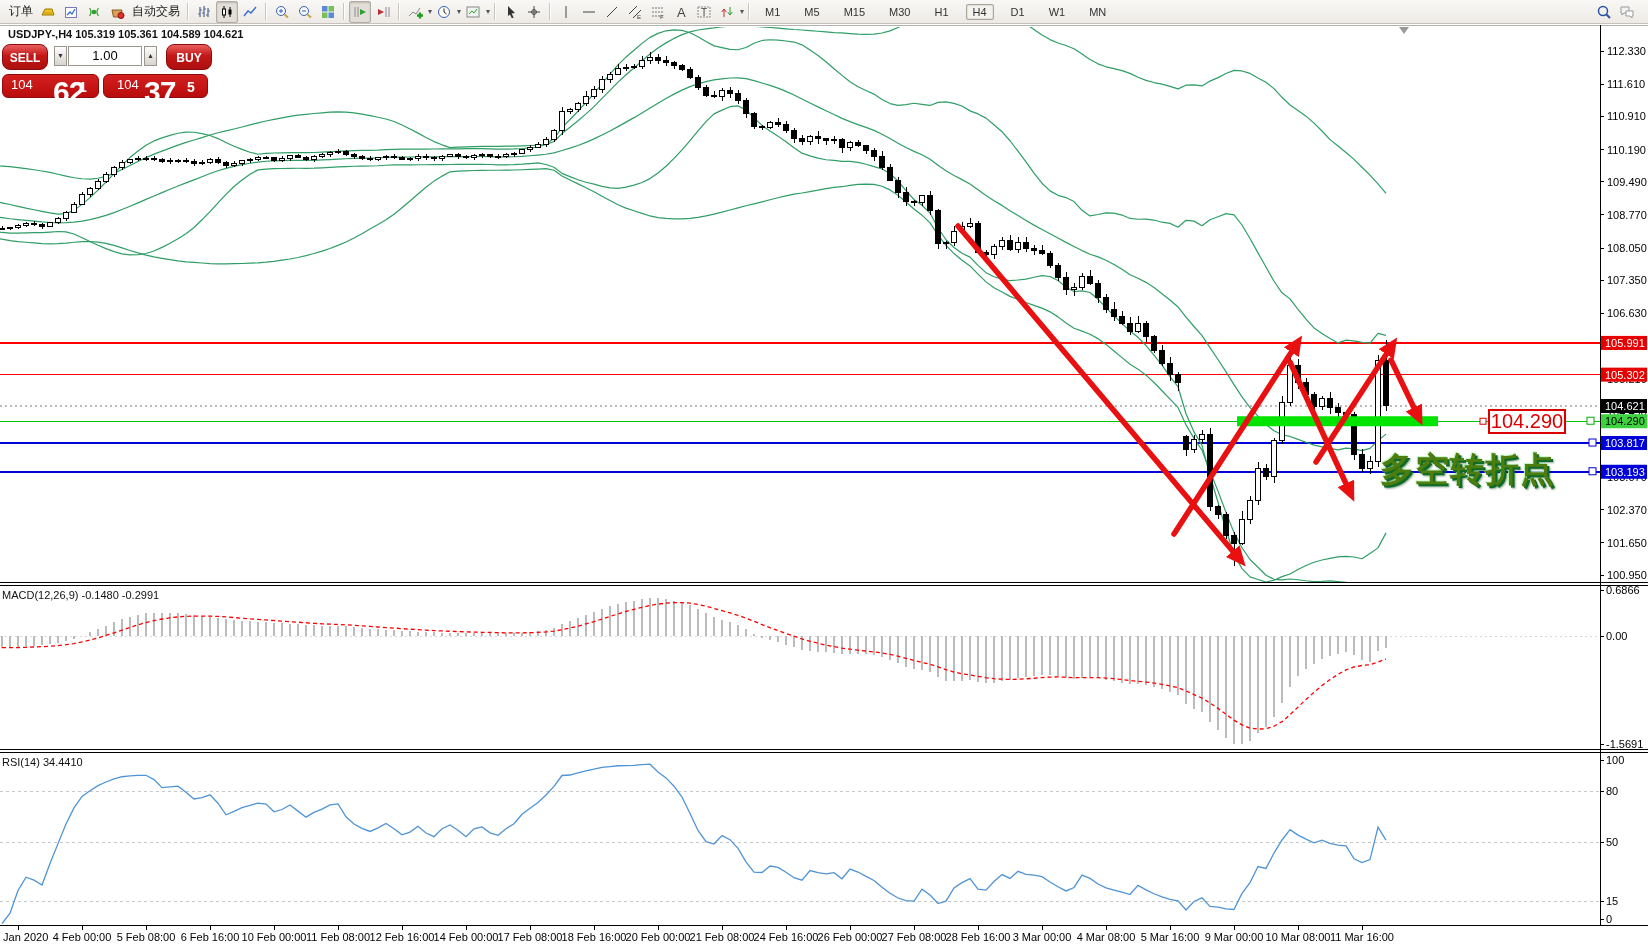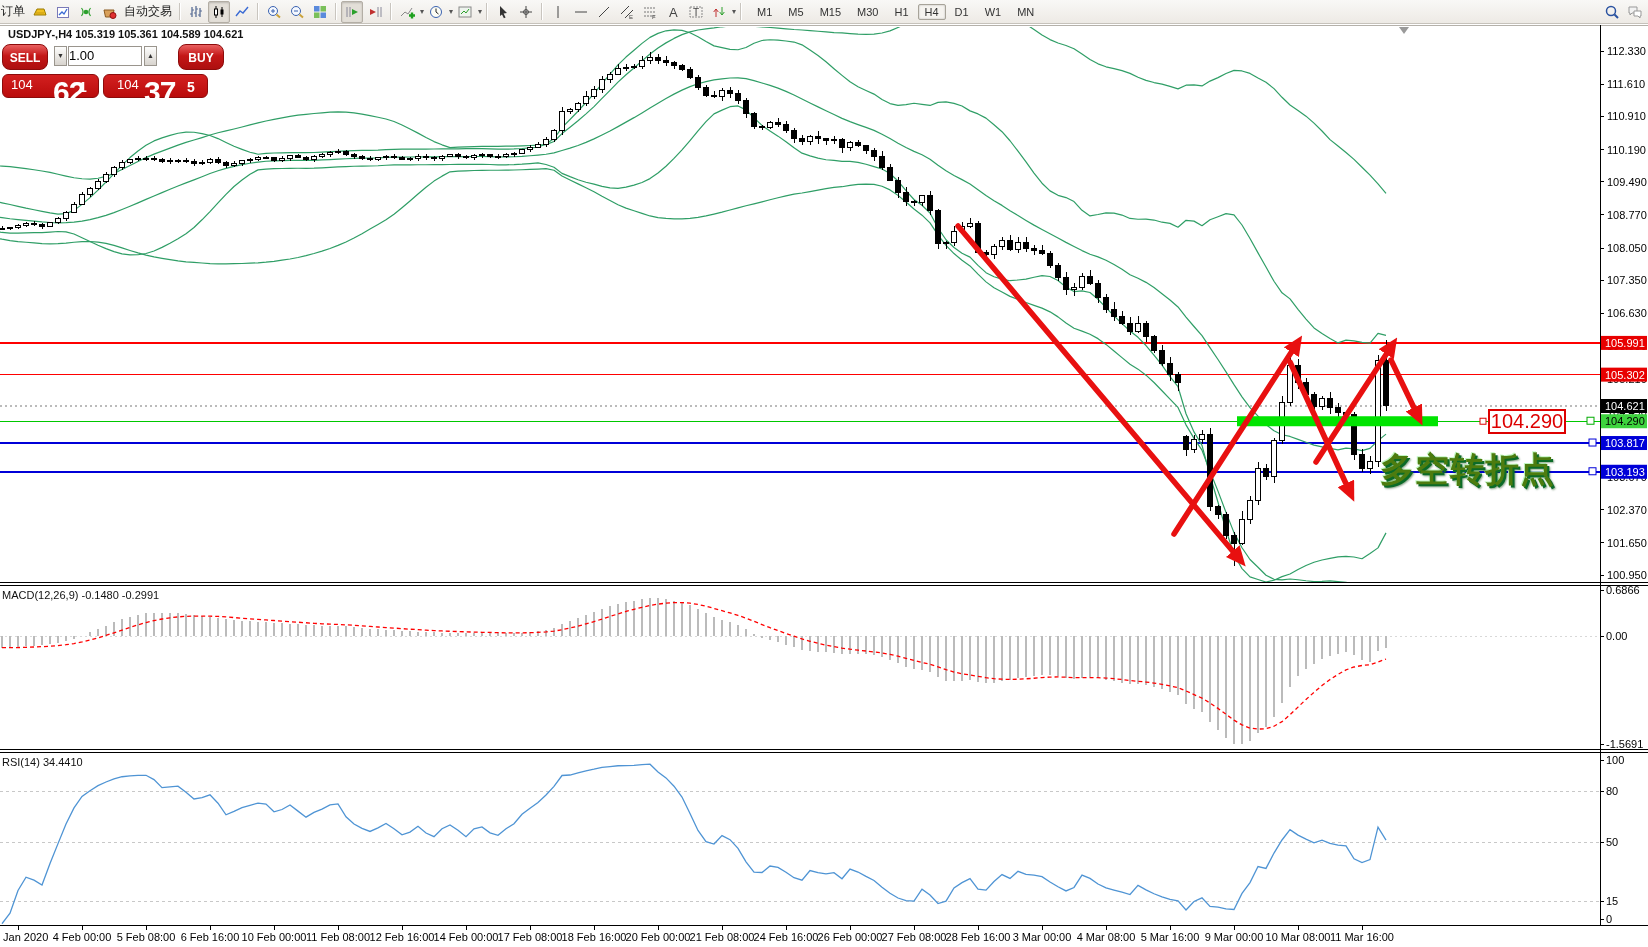--- a/index.html
+++ b/index.html
@@ -2,50 +2,50 @@
 <html><head>
 <meta charset="utf-8">
 <style>
   html,body{margin:0;padding:0}
   body{width:1648px;height:947px;overflow:hidden;position:relative;background:#fff;
        font-family:"Liberation Sans","DejaVu Sans",sans-serif;}
   #cv{position:absolute;left:0;top:0;z-index:1}
   
   #toolbar{position:absolute;left:0;top:0;width:1648px;height:24px;z-index:6;
     background:linear-gradient(#f9f8f6,#edeae5);border-bottom:1px solid #c6c2bb;
-    display:flex;align-items:center;gap:1px;padding:0 2px;box-sizing:border-box;white-space:nowrap}
+    display:flex;align-items:center;gap:1px;padding:0 10px;box-sizing:border-box;white-space:nowrap}
   .tbtn{height:20px;min-width:20px;display:inline-flex;align-items:center;justify-content:center;
         border:1px solid transparent;border-radius:2px;flex:0 0 auto}
   .pressed{background:#e3dfd8;border-color:#b3aea5;box-shadow:inset 0 1px 2px rgba(0,0,0,.18)}
   .sep{width:1px;height:17px;background:#c9c5bf;border-right:1px solid #fff;margin:0 3px;flex:0 0 auto}
   .tb-text{font-size:12px;color:#222;padding:0 3px;flex:0 0 auto}
   .caret{font-size:8px;color:#555;margin-left:1px;flex:0 0 auto}
   svg.ti{width:16px;height:16px;display:block}
-  #tf{display:flex;align-items:flex-start;gap:2px;flex:0 0 auto;margin-left:4px}
+  #tf{display:flex;align-items:flex-start;gap:10px;flex:0 0 auto;margin-left:4px}
   .tf{font-size:11px;color:#333;padding:1px 6px;border:1px solid transparent;border-radius:2px}
   .tf.active{background:#f5f3ef;border-color:#a7a399;box-shadow:inset 0 0 2px rgba(0,0,0,.25)}
   #tb-spacer{flex:1 1 auto}
   
   #symbol-line{position:absolute;left:8px;top:28px;font-size:11px;font-weight:bold;color:#111;z-index:4}
   #macd-label{position:absolute;left:2px;top:589px;font-size:11px;color:#111;z-index:4}
   #rsi-label{position:absolute;left:2px;top:756px;font-size:11px;color:#111;z-index:4}
   
   #trade-panel{position:absolute;left:2px;top:44px;width:206px;height:66px;z-index:5}
   .tp-btn{position:absolute;top:0;height:26px;line-height:26px;text-align:center;color:#fff;
      font-weight:bold;font-size:12px;border-radius:8px;border:1px solid #8d0b0b;box-sizing:border-box;
      background:linear-gradient(#e96060,#c41717 45%,#ad0f0f)}
   #tp-sell{left:0;width:46px}
-  #tp-buy{left:176px;width:46px}
+  #tp-buy{left:164px;width:46px}
   .tp-spin{position:absolute;top:2px;width:13px;height:20px;box-sizing:border-box;
      background:linear-gradient(#fdfdfc,#d8d4ce);border:1px solid #9a958d;
      font-size:7px;color:#333;text-align:center;line-height:18px}
   #tp-dn{left:52px}
   #tp-up{left:142px}
   #tp-lot{position:absolute;left:66px;top:2px;width:74px;height:20px;box-sizing:border-box;
-     background:#fff;border:1px solid #9a958d;font-size:13px;line-height:18px}
+     background:#fff;border:1px solid #9a958d;font-size:13px;text-align:center;line-height:18px}
   .tp-box{position:absolute;top:30px;height:24px;border-radius:6px;color:#fff;
      background:linear-gradient(#d32020,#ba0c0c);border:1px solid #8d0b0b;box-sizing:border-box}
   #tp-box-sell{left:0;width:97px}
   #tp-box-buy{left:101px;width:105px}
   .tp-small{position:absolute;bottom:5px;font-size:13px}
   .tp-big{position:absolute;top:0px;font-size:30px;font-weight:bold;letter-spacing:-1px}
   .tp-sup{position:absolute;top:4px;font-size:14px;font-weight:bold}
   
   #callout{position:absolute;left:1488px;top:409px;width:78px;height:25px;box-sizing:border-box;
      border:2px solid #dd0000;color:#dd0000;background:#fff;font-size:20px;

